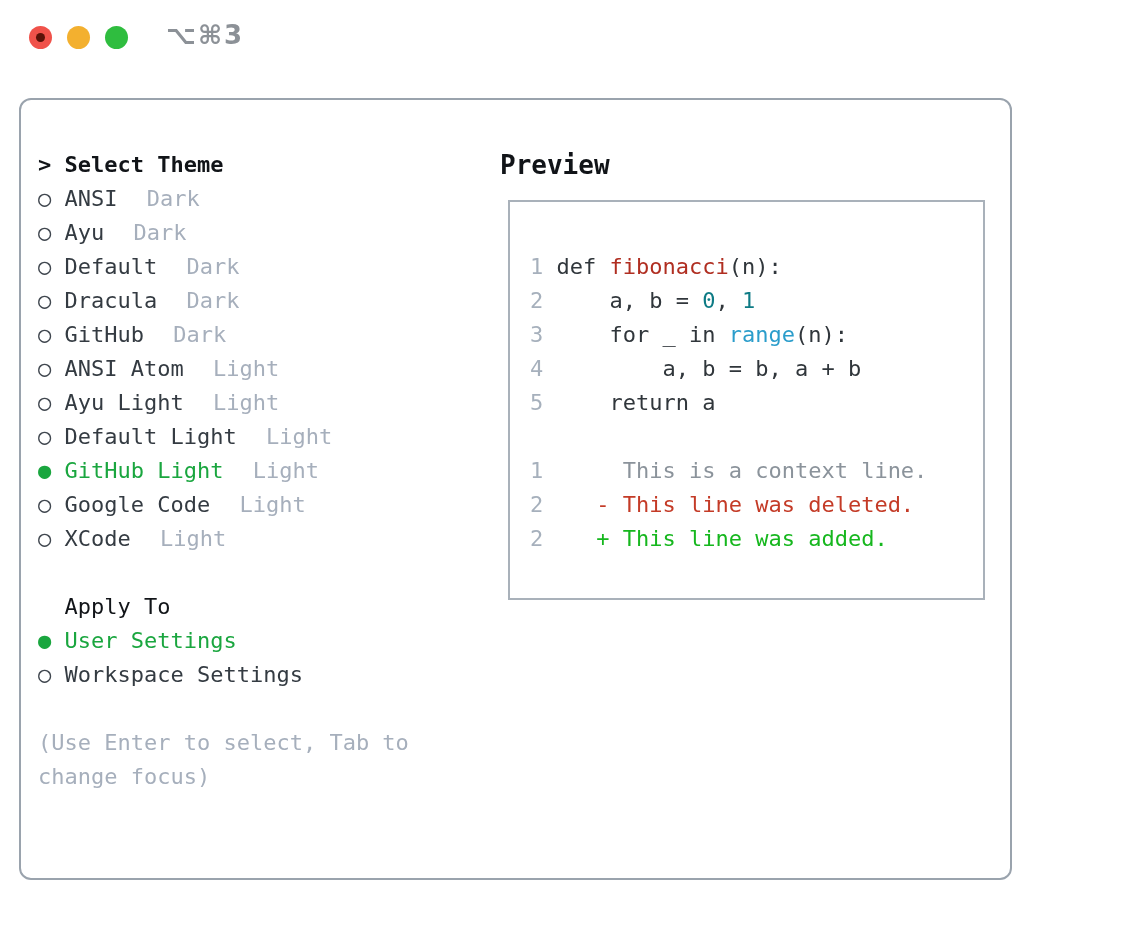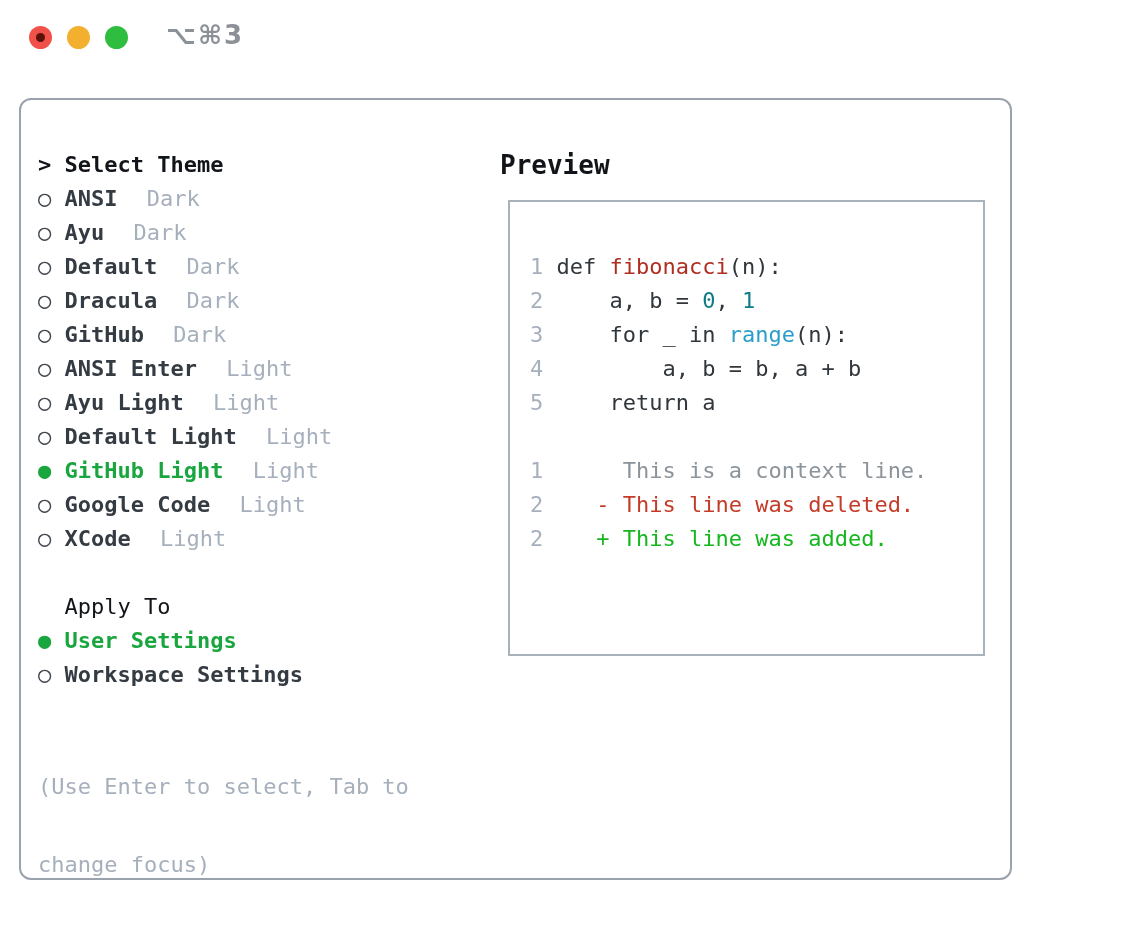--- a/index.html
+++ b/index.html
@@ -20,29 +20,29 @@
          border:2px solid var(--panel-border);border-radius:12px;background:#fff;}
 
   .line{height:34px;line-height:34px;font-size:22px;white-space:pre;color:var(--name-dark);}
   .spacer{height:34px;}
 
   .left-col{position:absolute;left:17px;top:48px;}
   .heading{color:var(--heading-black);font-weight:bold;}
   .apply-heading{color:var(--heading-black);padding-left:2ch;}
   .bullet{color:var(--bullet-gray);}
   .bullet.sel{color:var(--accent-green);}
-  .oname{color:var(--name-dark);font-weight:bold;}
+  .oname{color:var(--name-dark);}
   .oname.sel{color:var(--accent-green);}
   .tag{color:var(--muted-gray);margin-left:16px;}
-  .hint{color:var(--muted-gray);margin-top:44px;}
+  .hint{color:var(--muted-gray);}
 
   
   .preview-heading{position:absolute;left:479px;top:48px;height:34px;line-height:34px;font-size:26px;
                    white-space:pre;font-weight:bold;color:var(--heading-black);}
-  .preview-box{position:absolute;left:487px;top:100px;width:477px;height:456px;box-sizing:border-box;
+  .preview-box{position:absolute;left:487px;top:100px;width:477px;height:400px;box-sizing:border-box;
                border:2px solid var(--box-border);background:#fff;}
   .codeblock{padding:48px 0 0 20px;}
   .pline{height:34px;line-height:34px;font-size:22px;white-space:pre;}
   .ln{color:var(--linenum-gray);}
   .tk-code{color:var(--code-dark);}
   .tk-func{color:var(--func-red);}
   .tk-numlit{color:var(--num-teal);}
   .tk-builtin{color:var(--builtin-blue);}
   .tk-context{color:var(--context-gray);text-align:right;}
   .tk-deleted{color:var(--deleted-red);}
@@ -66,21 +66,21 @@
 
     <div class="left-col">
       <div class="line heading"><span>&gt; </span><span>Select Theme</span></div>
 
       <div id="theme-list">
           <div class="line"><span class="bullet">○</span><span class="oname"> ANSI</span><span class="tag"> Dark</span></div>
           <div class="line"><span class="bullet">○</span><span class="oname"> Ayu</span><span class="tag"> Dark</span></div>
           <div class="line"><span class="bullet">○</span><span class="oname"> Default</span><span class="tag"> Dark</span></div>
           <div class="line"><span class="bullet">○</span><span class="oname"> Dracula</span><span class="tag"> Dark</span></div>
           <div class="line"><span class="bullet">○</span><span class="oname"> GitHub</span><span class="tag"> Dark</span></div>
-          <div class="line"><span class="bullet">○</span><span class="oname"> ANSI Enter</span><span class="tag"> Light</span></div>
+          <div class="line"><span class="bullet">○</span><span class="oname"> ANSI Atom</span><span class="tag"> Light</span></div>
           <div class="line"><span class="bullet">○</span><span class="oname"> Ayu Light</span><span class="tag"> Light</span></div>
           <div class="line"><span class="bullet">○</span><span class="oname"> Default Light</span><span class="tag"> Light</span></div>
           <div class="line"><span class="bullet sel">●</span><span class="oname sel"> GitHub Light</span><span class="tag"> Light</span></div>
           <div class="line"><span class="bullet">○</span><span class="oname"> Google Code</span><span class="tag"> Light</span></div>
           <div class="line"><span class="bullet">○</span><span class="oname"> XCode</span><span class="tag"> Light</span></div>
         </div>
 
       <div class="spacer"></div>
 
       <div class="line apply-heading">Apply To</div>

